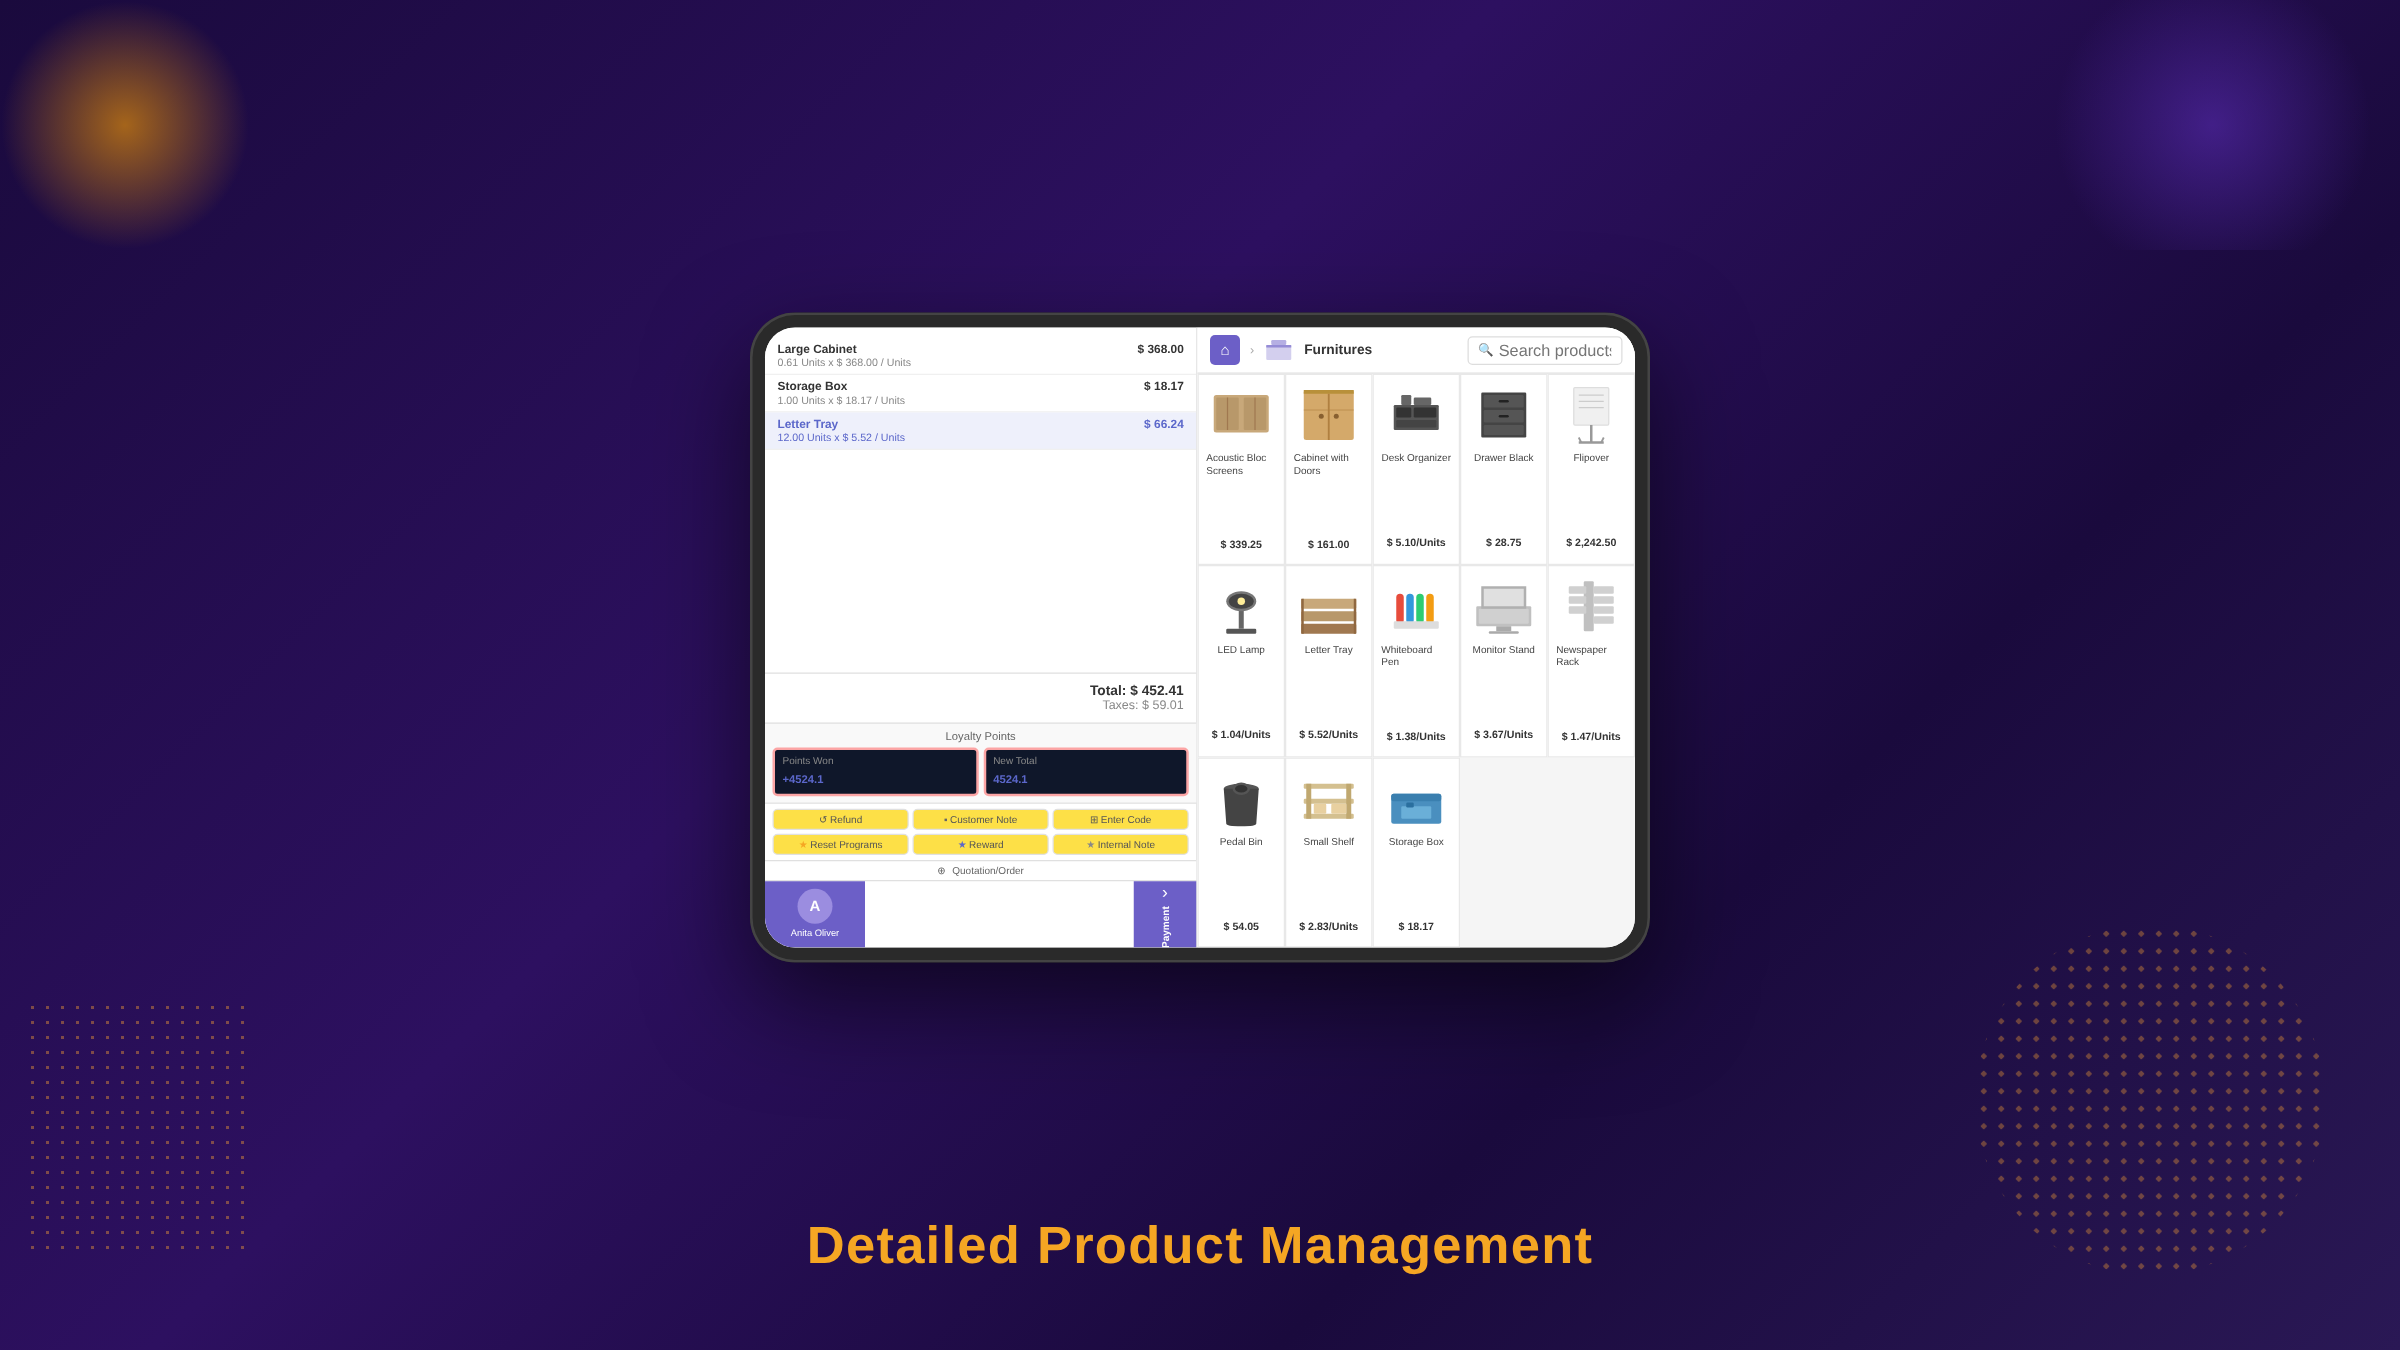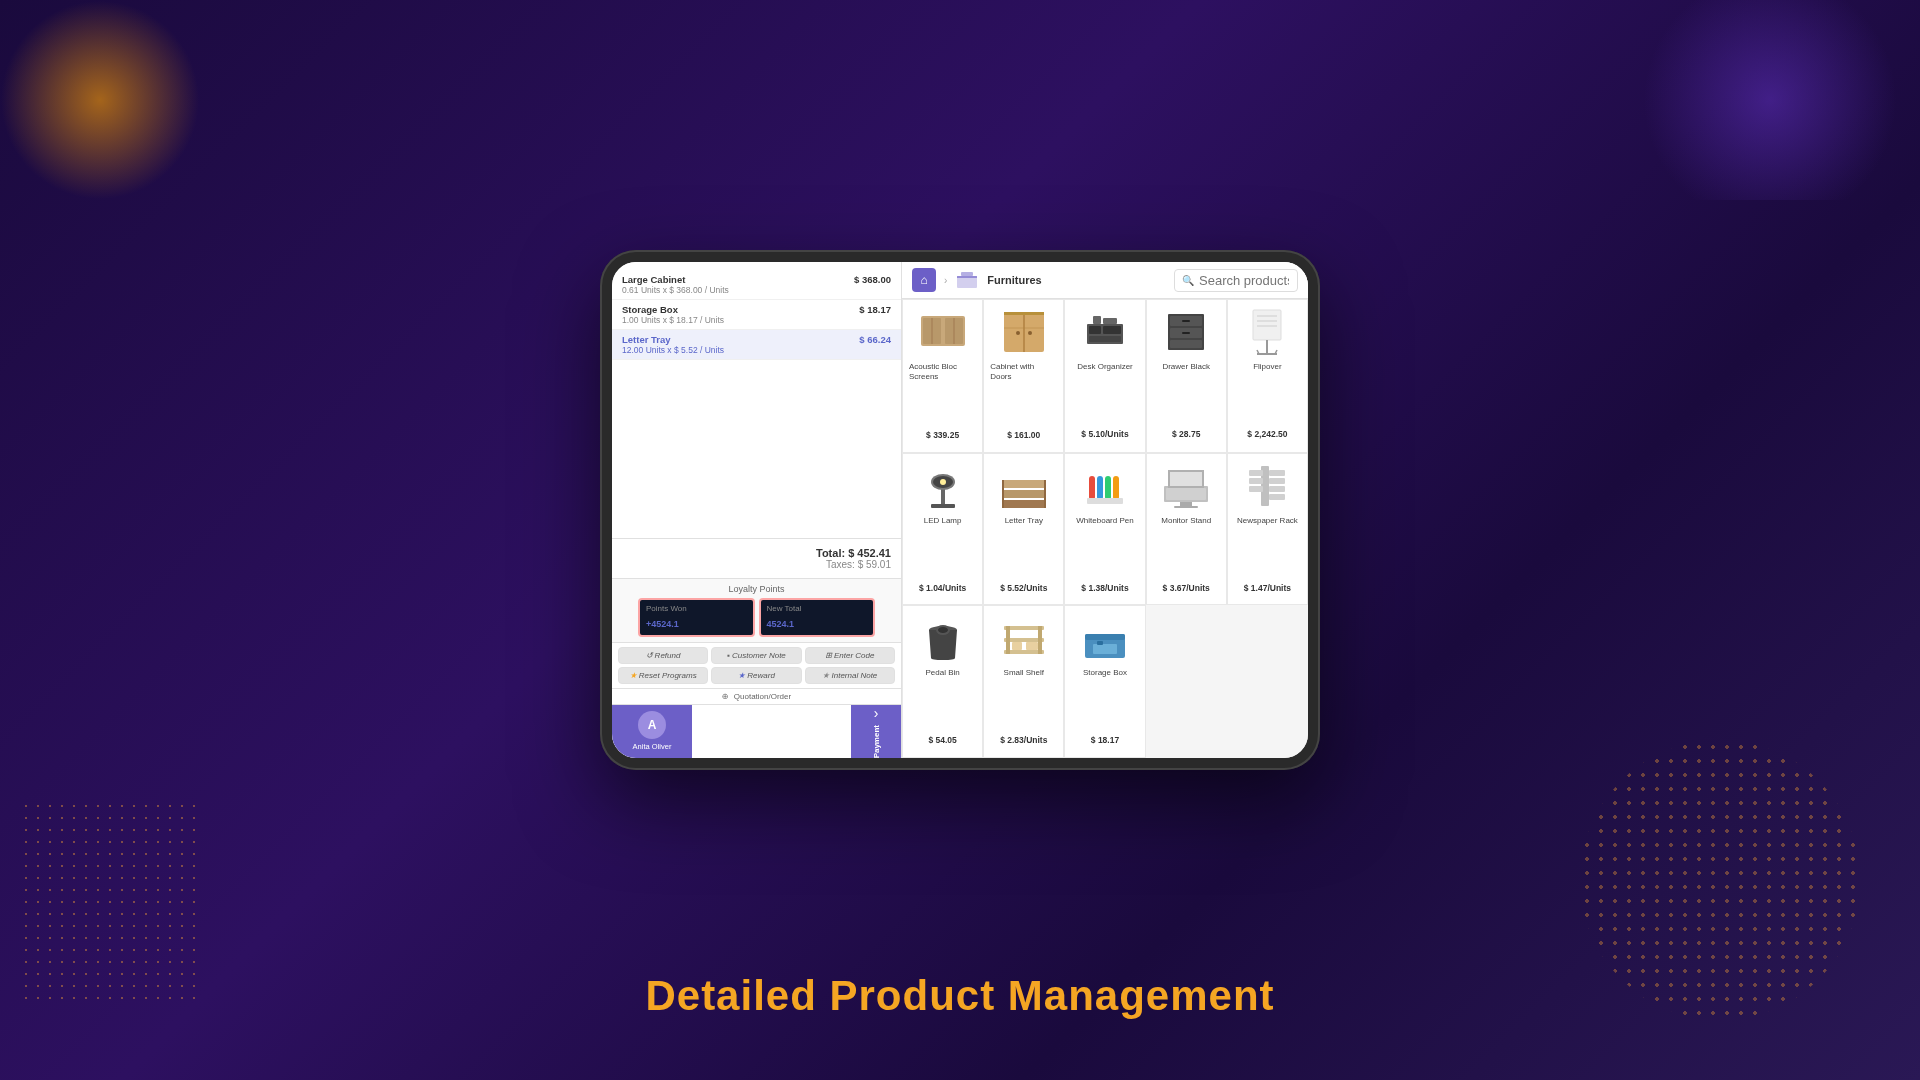--- a/index.html
+++ b/index.html
@@ -88,21 +88,21 @@
     }
 
     
     .pos-container {
       display: flex;
       height: 100%;
     }
 
     
     .order-panel {
-      width: 290px;
+      width: 346px;
       background: #fff;
       display: flex;
       flex-direction: column;
       border-right: 1px solid #e0e0e0;
       flex-shrink: 0;
     }
 
     .order-items {
       flex: 1;
       overflow-y: auto;
@@ -149,21 +149,21 @@
     }
     .taxes-line {
       font-size: 10px;
       color: #888;
     }
 
     
     .loyalty-section {
       background: #f9f9f9;
       border-top: 1px solid #e0e0e0;
-      padding: 5px 26px;
+      padding: 5px 6px;
     }
     .loyalty-title {
       font-size: 9px;
       text-align: center;
       color: #666;
       margin-bottom: 4px;
     }
     .loyalty-row {
       display: flex;
       gap: 4px;
@@ -188,33 +188,32 @@
 
     
     .action-buttons {
       padding: 4px 6px;
       border-top: 1px solid #e0e0e0;
       display: grid;
       grid-template-columns: 1fr 1fr 1fr;
       gap: 3px;
     }
     .action-btn {
-      background: #e5e5e5;
+      background: #fde047;
       border: 1px solid #e0e0e0;
       border-radius: 4px;
       padding: 3px 0;
       font-size: 8px;
       color: #555;
       cursor: pointer;
       text-align: center;
       display: flex;
       align-items: center;
       justify-content: center;
       gap: 2px;
-      font-style: italic;
     }
     .action-btn.has-icon::before {
       content: '↺';
       font-size: 8px;
     }
     .action-btn.star-icon::before {
       content: '★';
       font-size: 8px;
       color: #f5a623;
     }

